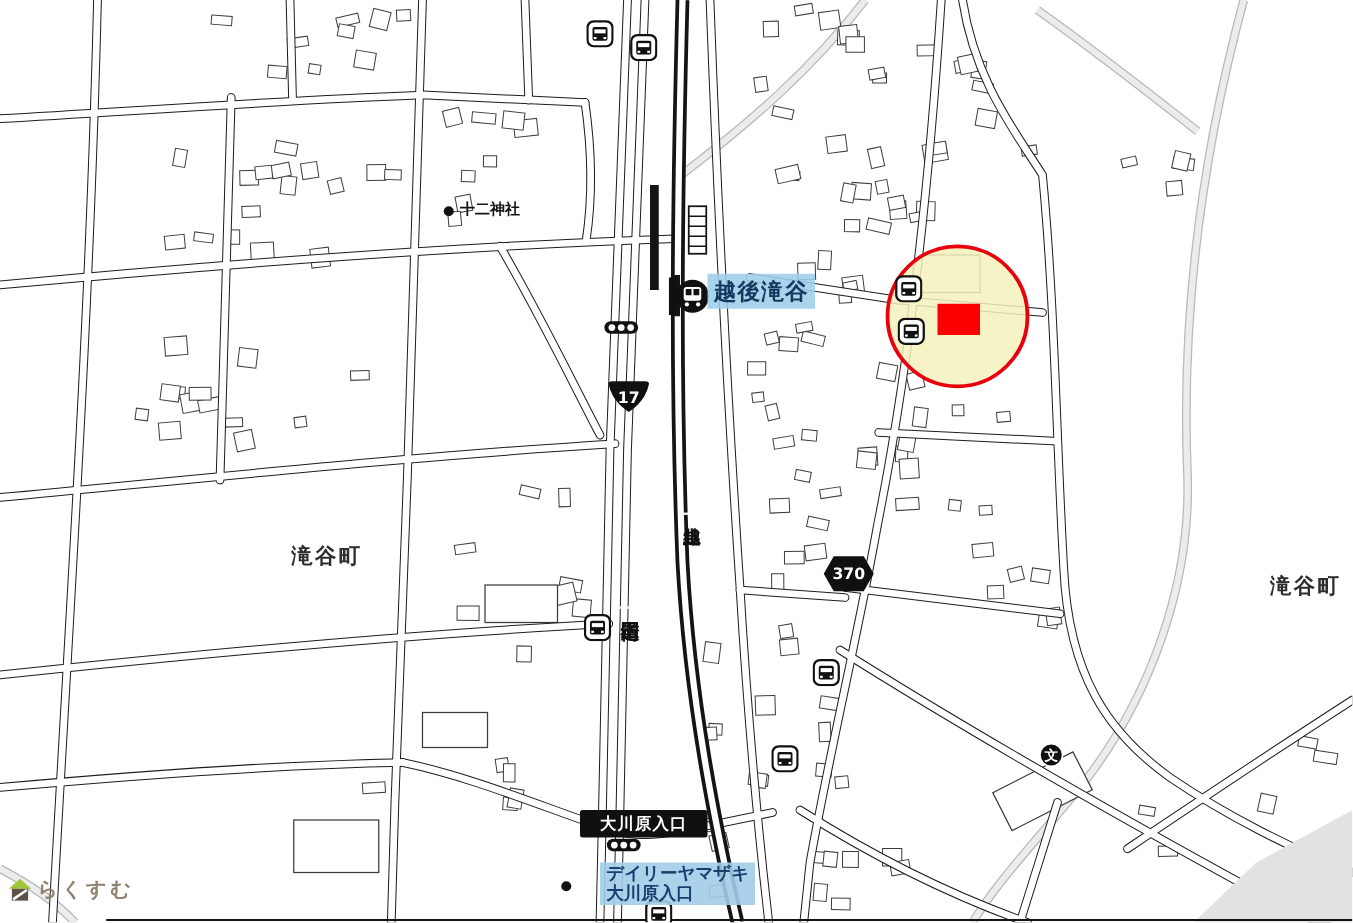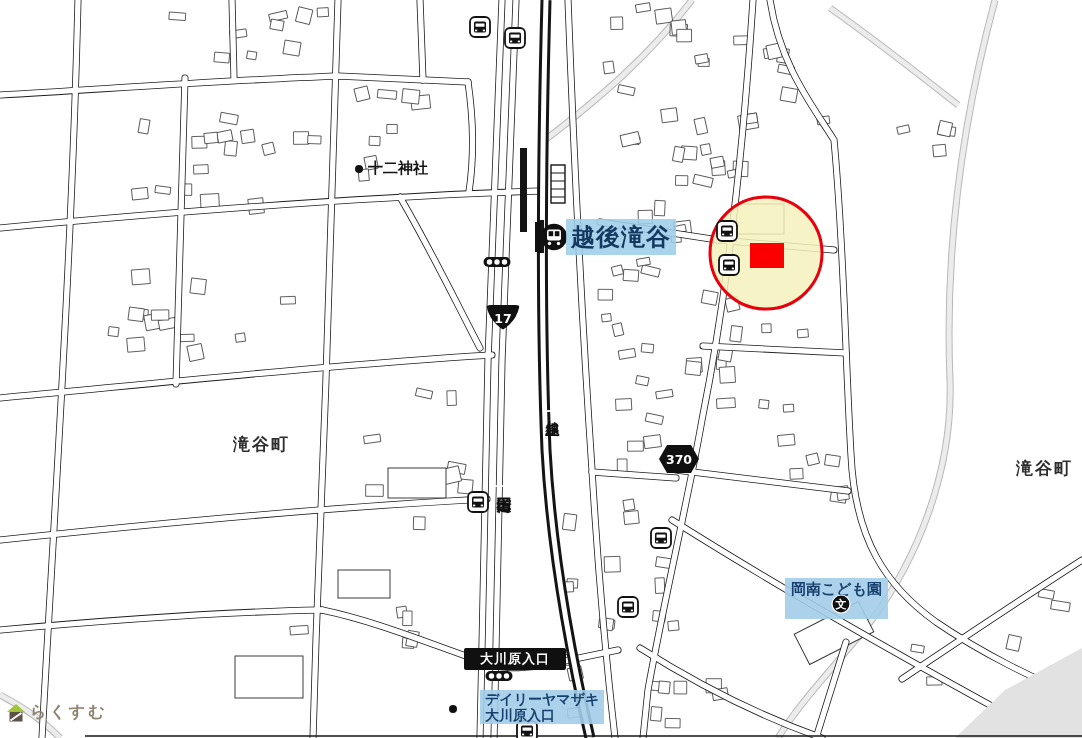--- a/index.html
+++ b/index.html
@@ -1,37 +1,37 @@
 <!DOCTYPE html>
 <html><head>
 <meta charset="utf-8">
 <style>
   html,body{margin:0;padding:0;background:#fff;}
   #stage{position:relative;width:1082px;height:738px;overflow:hidden;background:#fff;
          font-family:"DejaVu Sans","Liberation Sans",sans-serif;}
   #mapsvg{position:absolute;left:0;top:0;}
   .lbl{position:absolute;white-space:nowrap;z-index:3;}
-  .lbl-station{left:566px;top:219px;font-size:24px;font-weight:bold;color:#123a60;
+  .lbl-station{left:566px;top:219px;font-size:18px;font-weight:bold;color:#123a60;
                background:rgba(158,206,233,.88);padding:2px 5px;letter-spacing:1px;}
   .station-icon{position:absolute;left:535px;top:221px;z-index:3;}
-  .lbl-shrine{left:368px;top:159px;font-size:15px;font-weight:600;color:#141414;}
+  .lbl-shrine{left:368px;top:159px;font-size:12px;font-weight:600;color:#141414;}
   .lbl-town-left{left:233px;top:433px;font-size:17px;font-weight:600;color:#2e2e2e;letter-spacing:2px;}
   .lbl-town-right{left:1016px;top:457px;font-size:17px;font-weight:600;color:#2e2e2e;letter-spacing:2px;}
   .lbl-vert{writing-mode:vertical-rl;text-orientation:upright;font-weight:600;color:#111;
             background:rgba(255,255,255,.9);padding:1px 0;}
   .lbl-joetsu{left:544px;top:410px;font-size:14px;}
   .lbl-mikuni{left:494px;top:485px;font-size:15px;}
   .lbl-okawara{left:464px;top:648px;background:#101010;color:#fff;font-size:13px;font-weight:bold;
                padding:2px 16px;border-radius:2px;letter-spacing:1px;}
   .lbl-daily{left:480px;top:690px;background:rgba(163,205,233,.9);color:#17406e;font-size:14px;
              font-weight:bold;line-height:16px;padding:1px 5px;white-space:nowrap;}
   .lbl-kodomo{left:785px;top:578px;background:rgba(163,205,233,.9);color:#17406e;font-size:15px;
               font-weight:bold;padding:2px 6px 20px 6px;}
   .school-icon{position:absolute;left:831px;top:594px;z-index:4;}
-  .watermark{left:6px;top:702px;display:flex;align-items:flex-end;gap:4px;color:#8f8270;
+  .watermark{left:6px;top:702px;display:flex;align-items:flex-start;gap:4px;color:#8f8270;
              font-size:16px;font-weight:600;letter-spacing:3px;}
 </style>
 </head>
 <body>
 
 <div id="stage">
 
   <svg id="mapsvg" width="1082" height="738" viewBox="0 0 1082 738">
     <defs>
       <symbol id="sym-bus" viewBox="0 0 22 22">
@@ -350,21 +350,20 @@
   <div class="lbl lbl-town-right">滝谷町</div>
   <div class="lbl lbl-vert lbl-joetsu">上越線</div>
   <div class="lbl lbl-vert lbl-mikuni">三国街道</div>
   <div class="lbl lbl-okawara">大川原入口</div>
 
   <div class="lbl lbl-daily">
     <div>デイリーヤマザキ</div>
     <div>大川原入口</div>
   </div>
 
-  <div class="lbl lbl-kodomo">岡南こども園</div>
   <div class="school-icon">
     <svg width="20" height="20" viewBox="0 0 20 20">
       <circle cx="10" cy="10" r="9" fill="#101010" stroke="#fff" stroke-width="1.2"></circle>
       <text x="10" y="14" text-anchor="middle" font-size="11" font-weight="bold" fill="#fff">文</text>
     </svg>
   </div>
 
   <div class="lbl watermark">
     <svg width="20" height="20" viewBox="0 0 20 20">
       <polygon points="1,9 10,1 19,9" fill="#9fc53d"></polygon>

